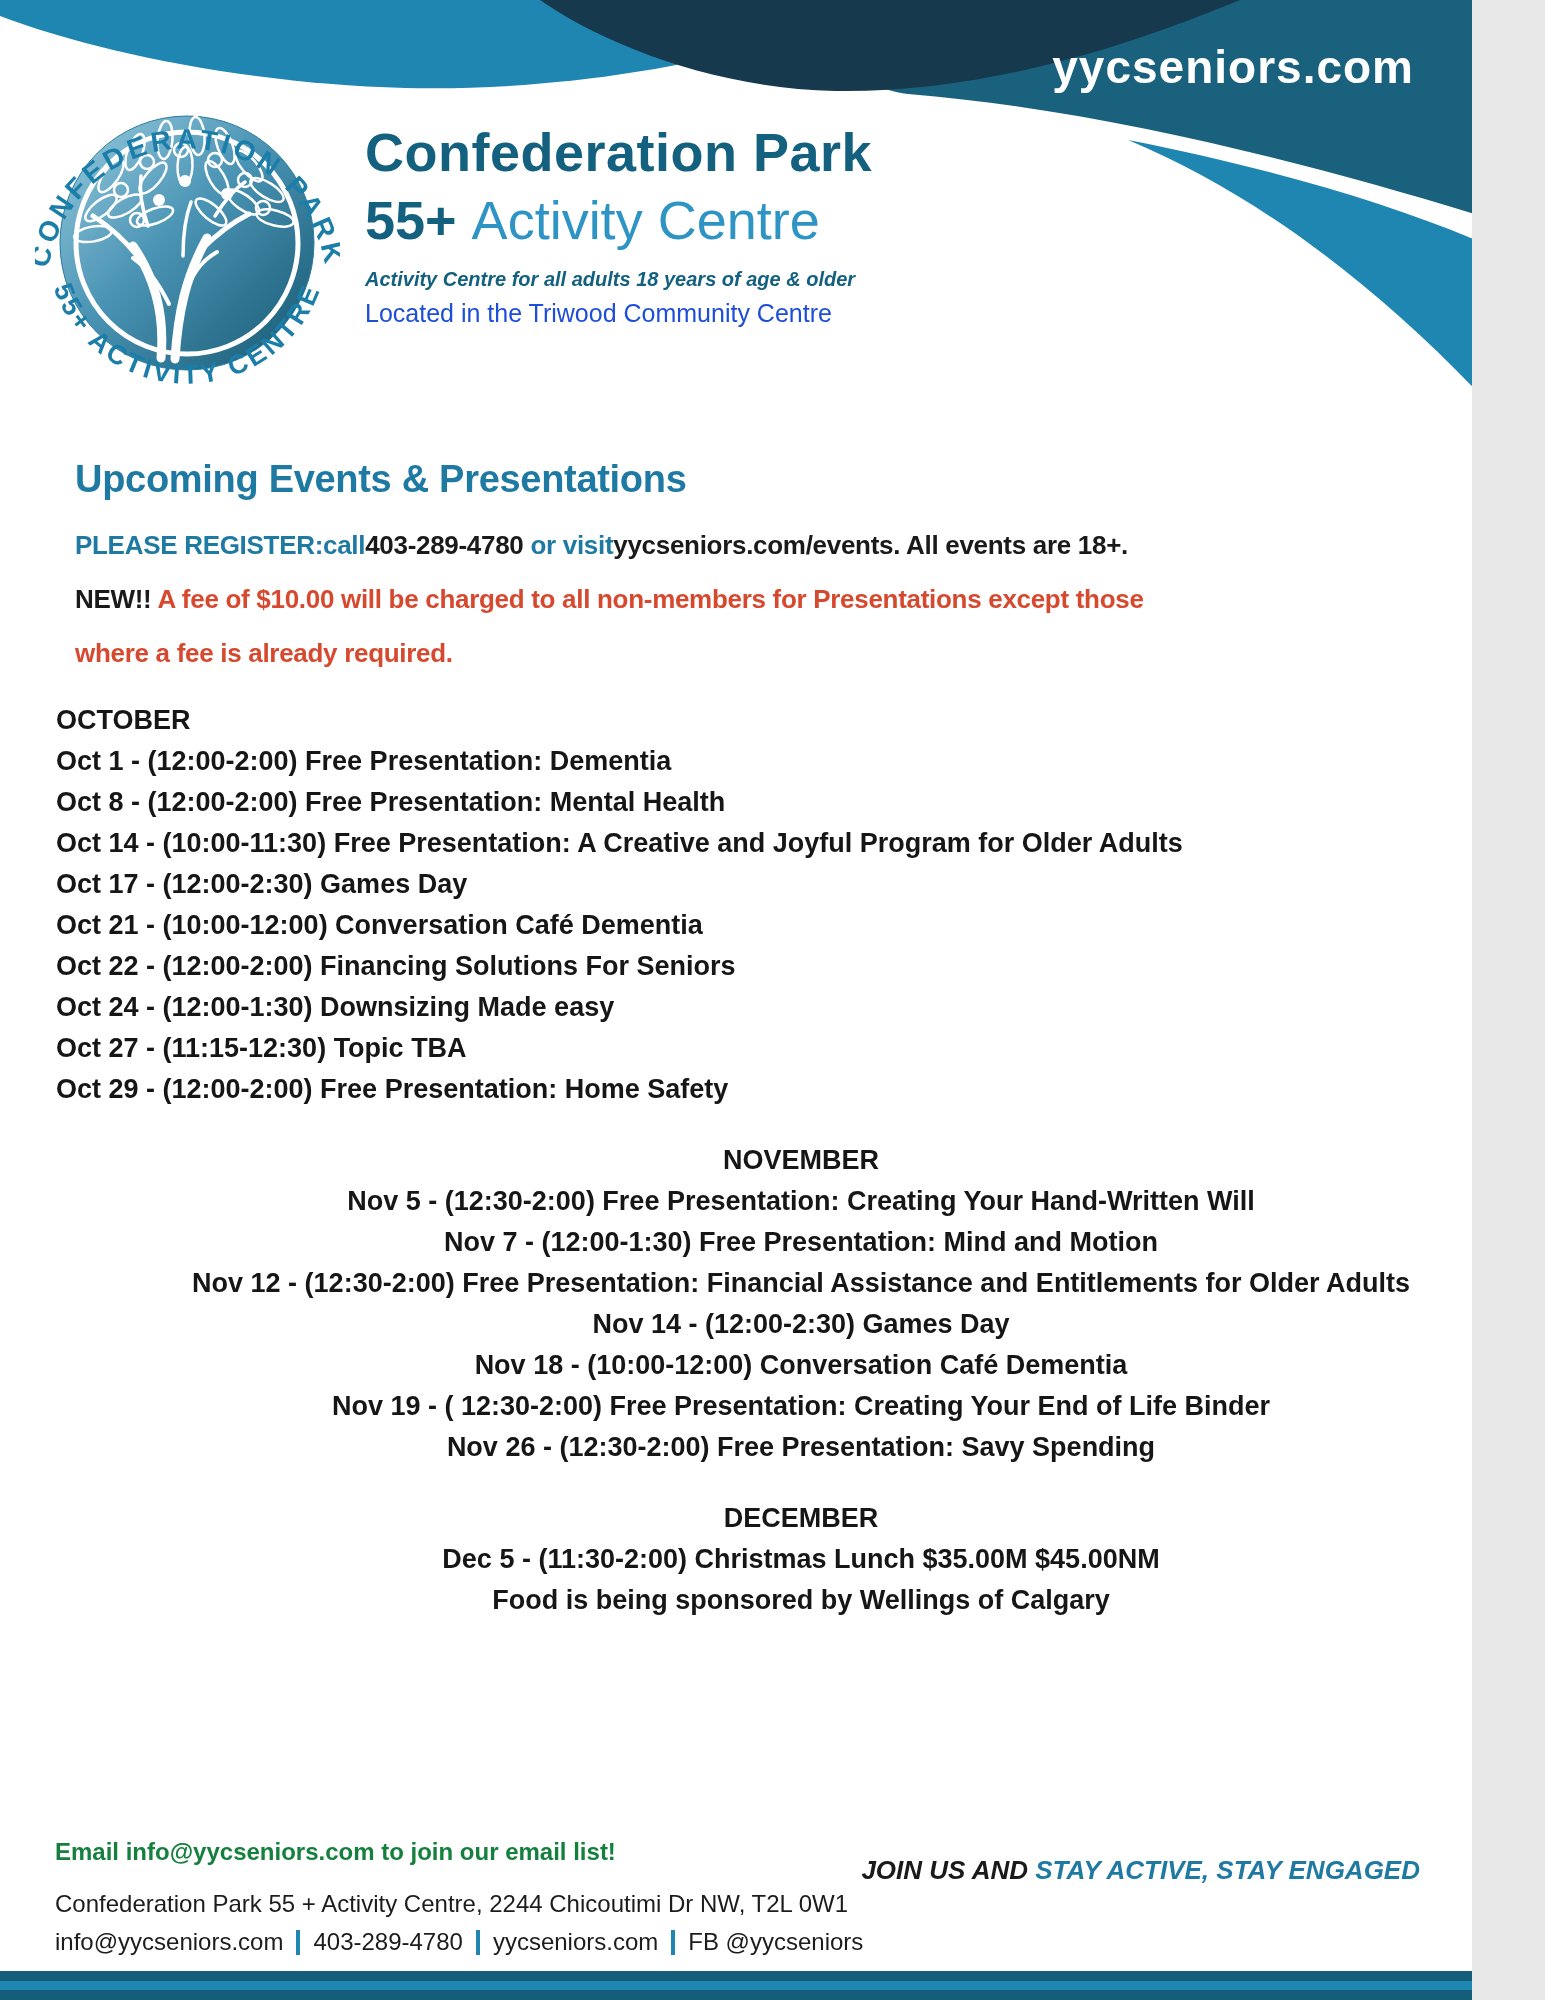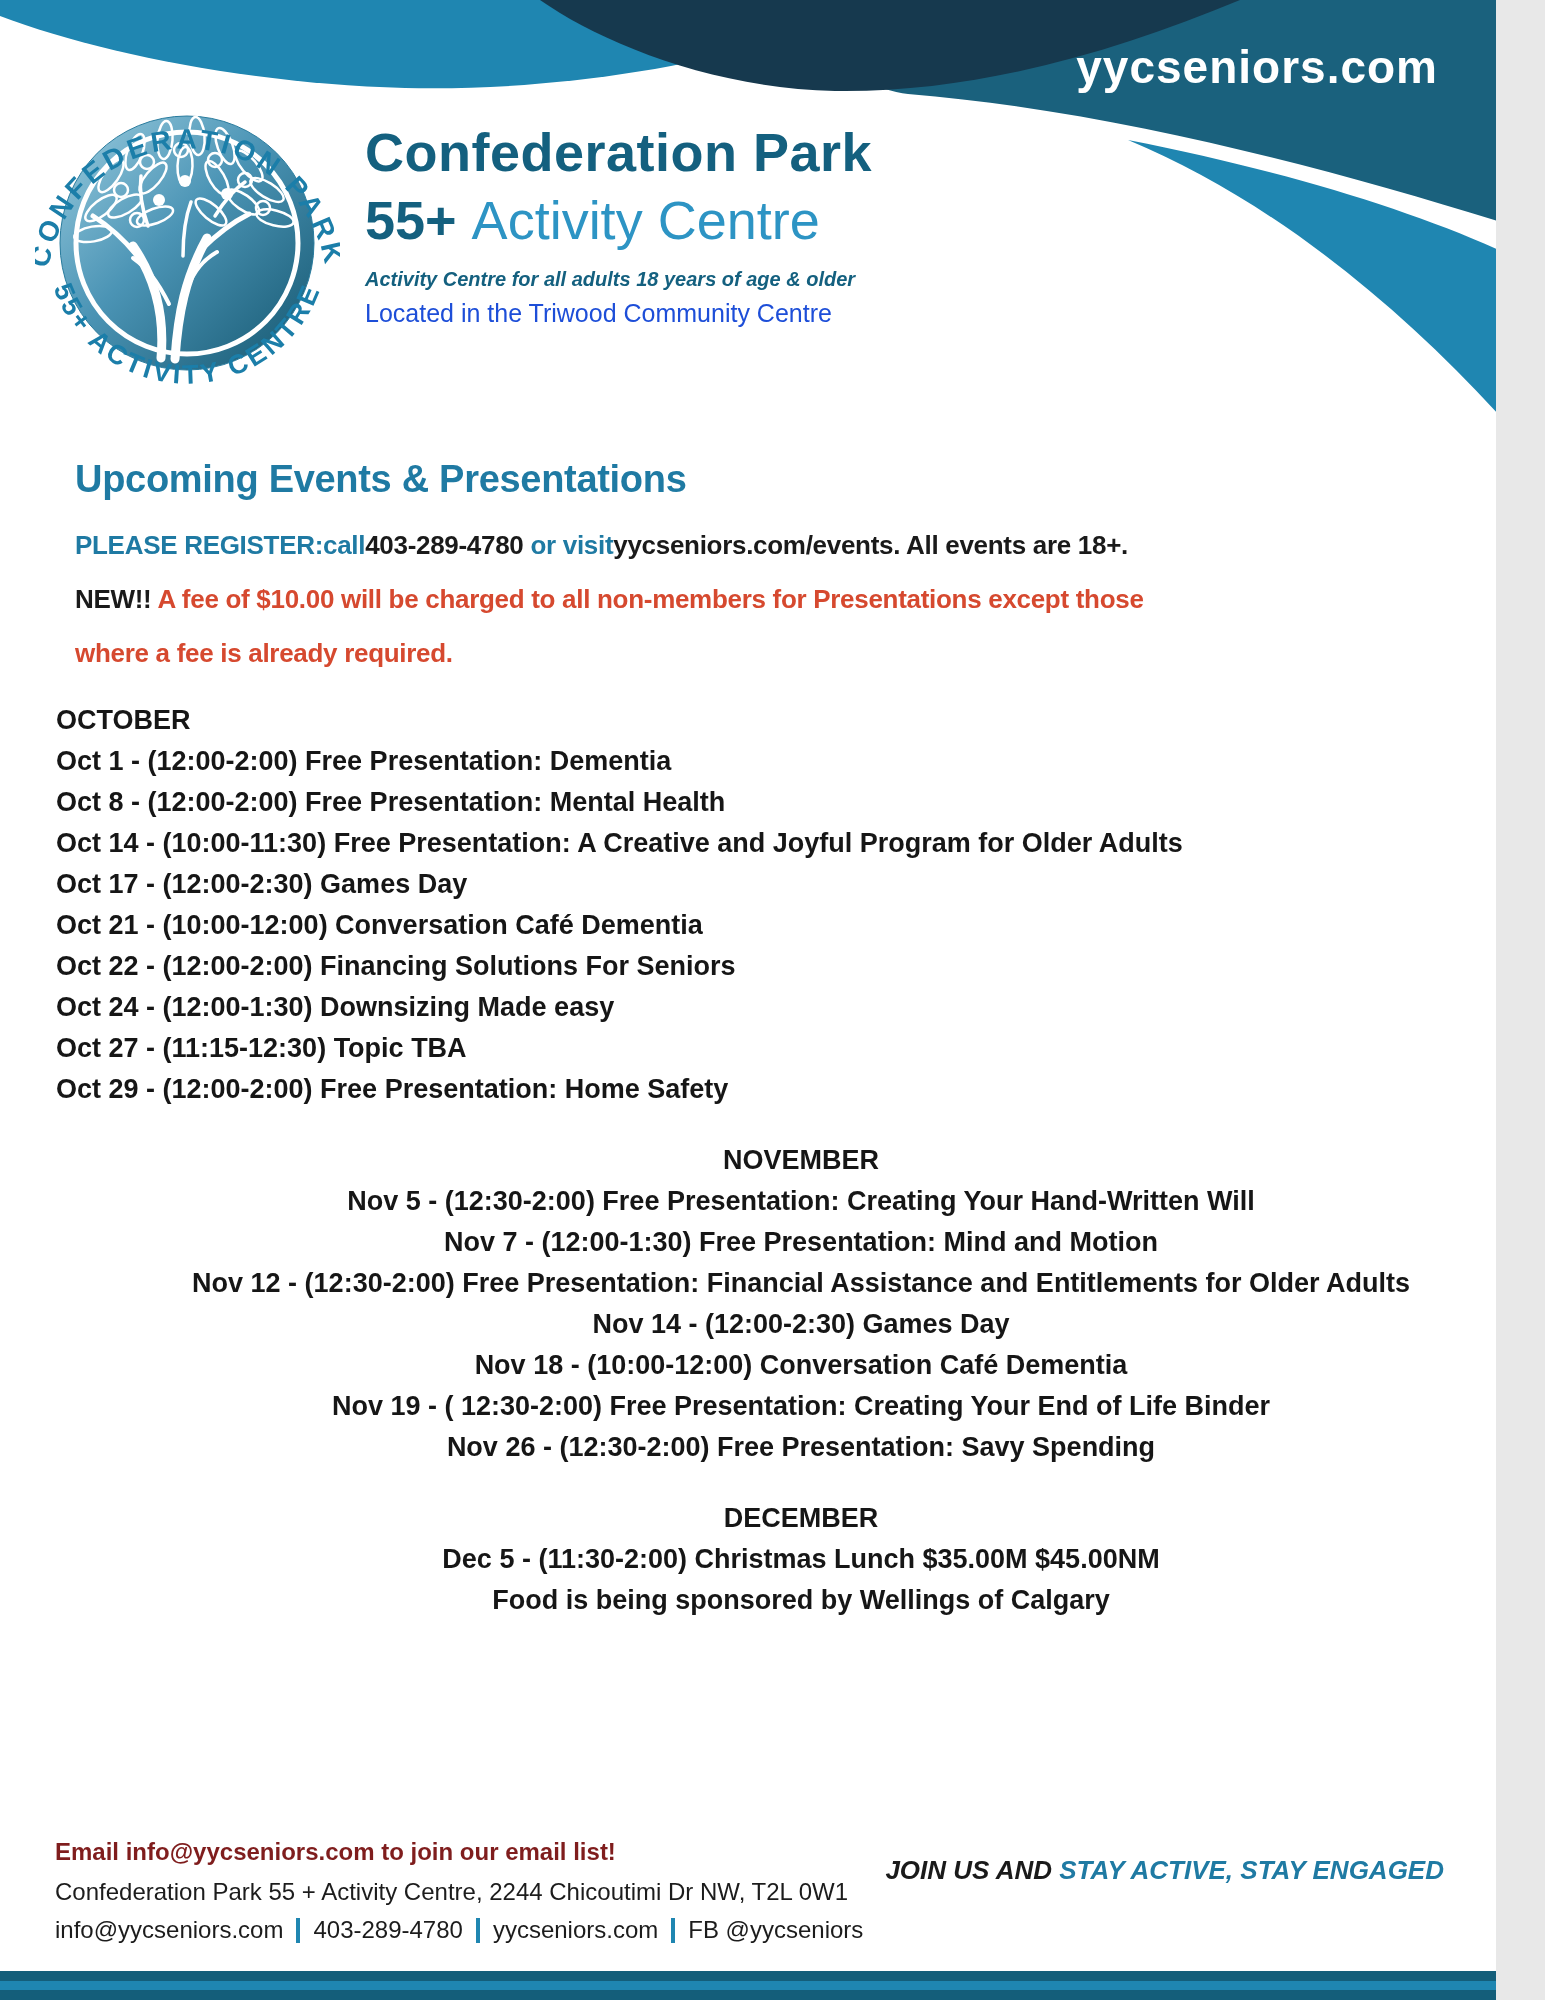--- a/index.html
+++ b/index.html
@@ -1,17 +1,17 @@
 <!DOCTYPE html>
 <html style="--navy: #16394E; --teal-band: #1A617D; --mid-blue: #1F86B1; --heading-teal: #1F7AA3; --dark-teal: #14607F; --title-blue: #2D94C4; --arc-text: #1B7EA9; --red: #D6492F; --stripe-dark: #145E7A;"><head>
 <meta charset="utf-8">
 <style>
   html,body{margin:0;padding:0;background:#e8e8e8;}
   .page{position:relative;width:1472px;height:2000px;background:#ffffff;overflow:hidden;
-        font-family:"Liberation Sans",sans-serif;padding-left:24px;}
+        font-family:"Liberation Sans",sans-serif;}
   .header-svg{position:absolute;top:0;left:0;display:block;}
   .site-url{position:absolute;top:40px;right:58px;color:#ffffff;font-size:46px;font-weight:bold;letter-spacing:1px;}
   .logo-svg{position:absolute;left:35px;top:66px;}
   .arc-text{font-family:"Liberation Sans",sans-serif;font-weight:bold;fill:var(--arc-text);}
   .brand{position:absolute;left:365px;top:122px;}
   .brand-title{font-size:54px;font-weight:bold;color:var(--dark-teal);line-height:60px;letter-spacing:.5px;}
   .brand-sub{font-size:54px;line-height:60px;margin-top:8px;}
   .brand-sub .sub-plus{font-weight:bold;color:var(--dark-teal);}
   .brand-sub .sub-rest{font-weight:400;color:var(--title-blue);}
   .brand-tagline{margin-top:18px;font-size:20px;font-style:italic;font-weight:bold;color:var(--dark-teal);}
@@ -20,21 +20,21 @@
                    color:var(--heading-teal);letter-spacing:-0.3px;}
   .register{position:absolute;left:75px;top:518px;width:1430px;font-size:26px;font-weight:bold;
             line-height:54px;letter-spacing:-0.3px;}
   .seg-teal{color:var(--heading-teal);}
   .seg-dark{color:#1a1a1a;}
   .seg-red{color:var(--red);margin-top:32px;}
   .events{position:absolute;left:56px;top:700px;width:1490px;font-size:27px;font-weight:bold;
           color:#161616;line-height:41px;}
   .month + .month{margin-top:30px;text-align:center;}
   .footer-left{position:absolute;left:55px;top:1838px;font-size:24px;color:#1c1c1c;}
-  .footer-email{font-weight:bold;font-size:24px;margin-bottom:12px;color:#7f1d1d;}
+  .footer-email{font-weight:bold;font-size:24px;margin-bottom:24px;color:#15803d;}
   .footer-address{margin-bottom:10px;}
   .contact-sep{display:inline-block;width:4px;height:25px;background:var(--mid-blue);
                margin:0 13px;vertical-align:-5px;}
   .footer-right{position:absolute;right:52px;top:1848px;text-align:right;font-size:26px;
                 font-weight:bold;font-style:italic;line-height:44px;color:#111;}
   .stripes{position:absolute;bottom:0;left:0;width:100%;}
   .stripe-dark{height:10px;background:var(--stripe-dark);}
   .stripe-light{height:9px;background:var(--mid-blue);}
   .fill-navy{fill:var(--navy);}
   .fill-teal{fill:var(--teal-band);}

